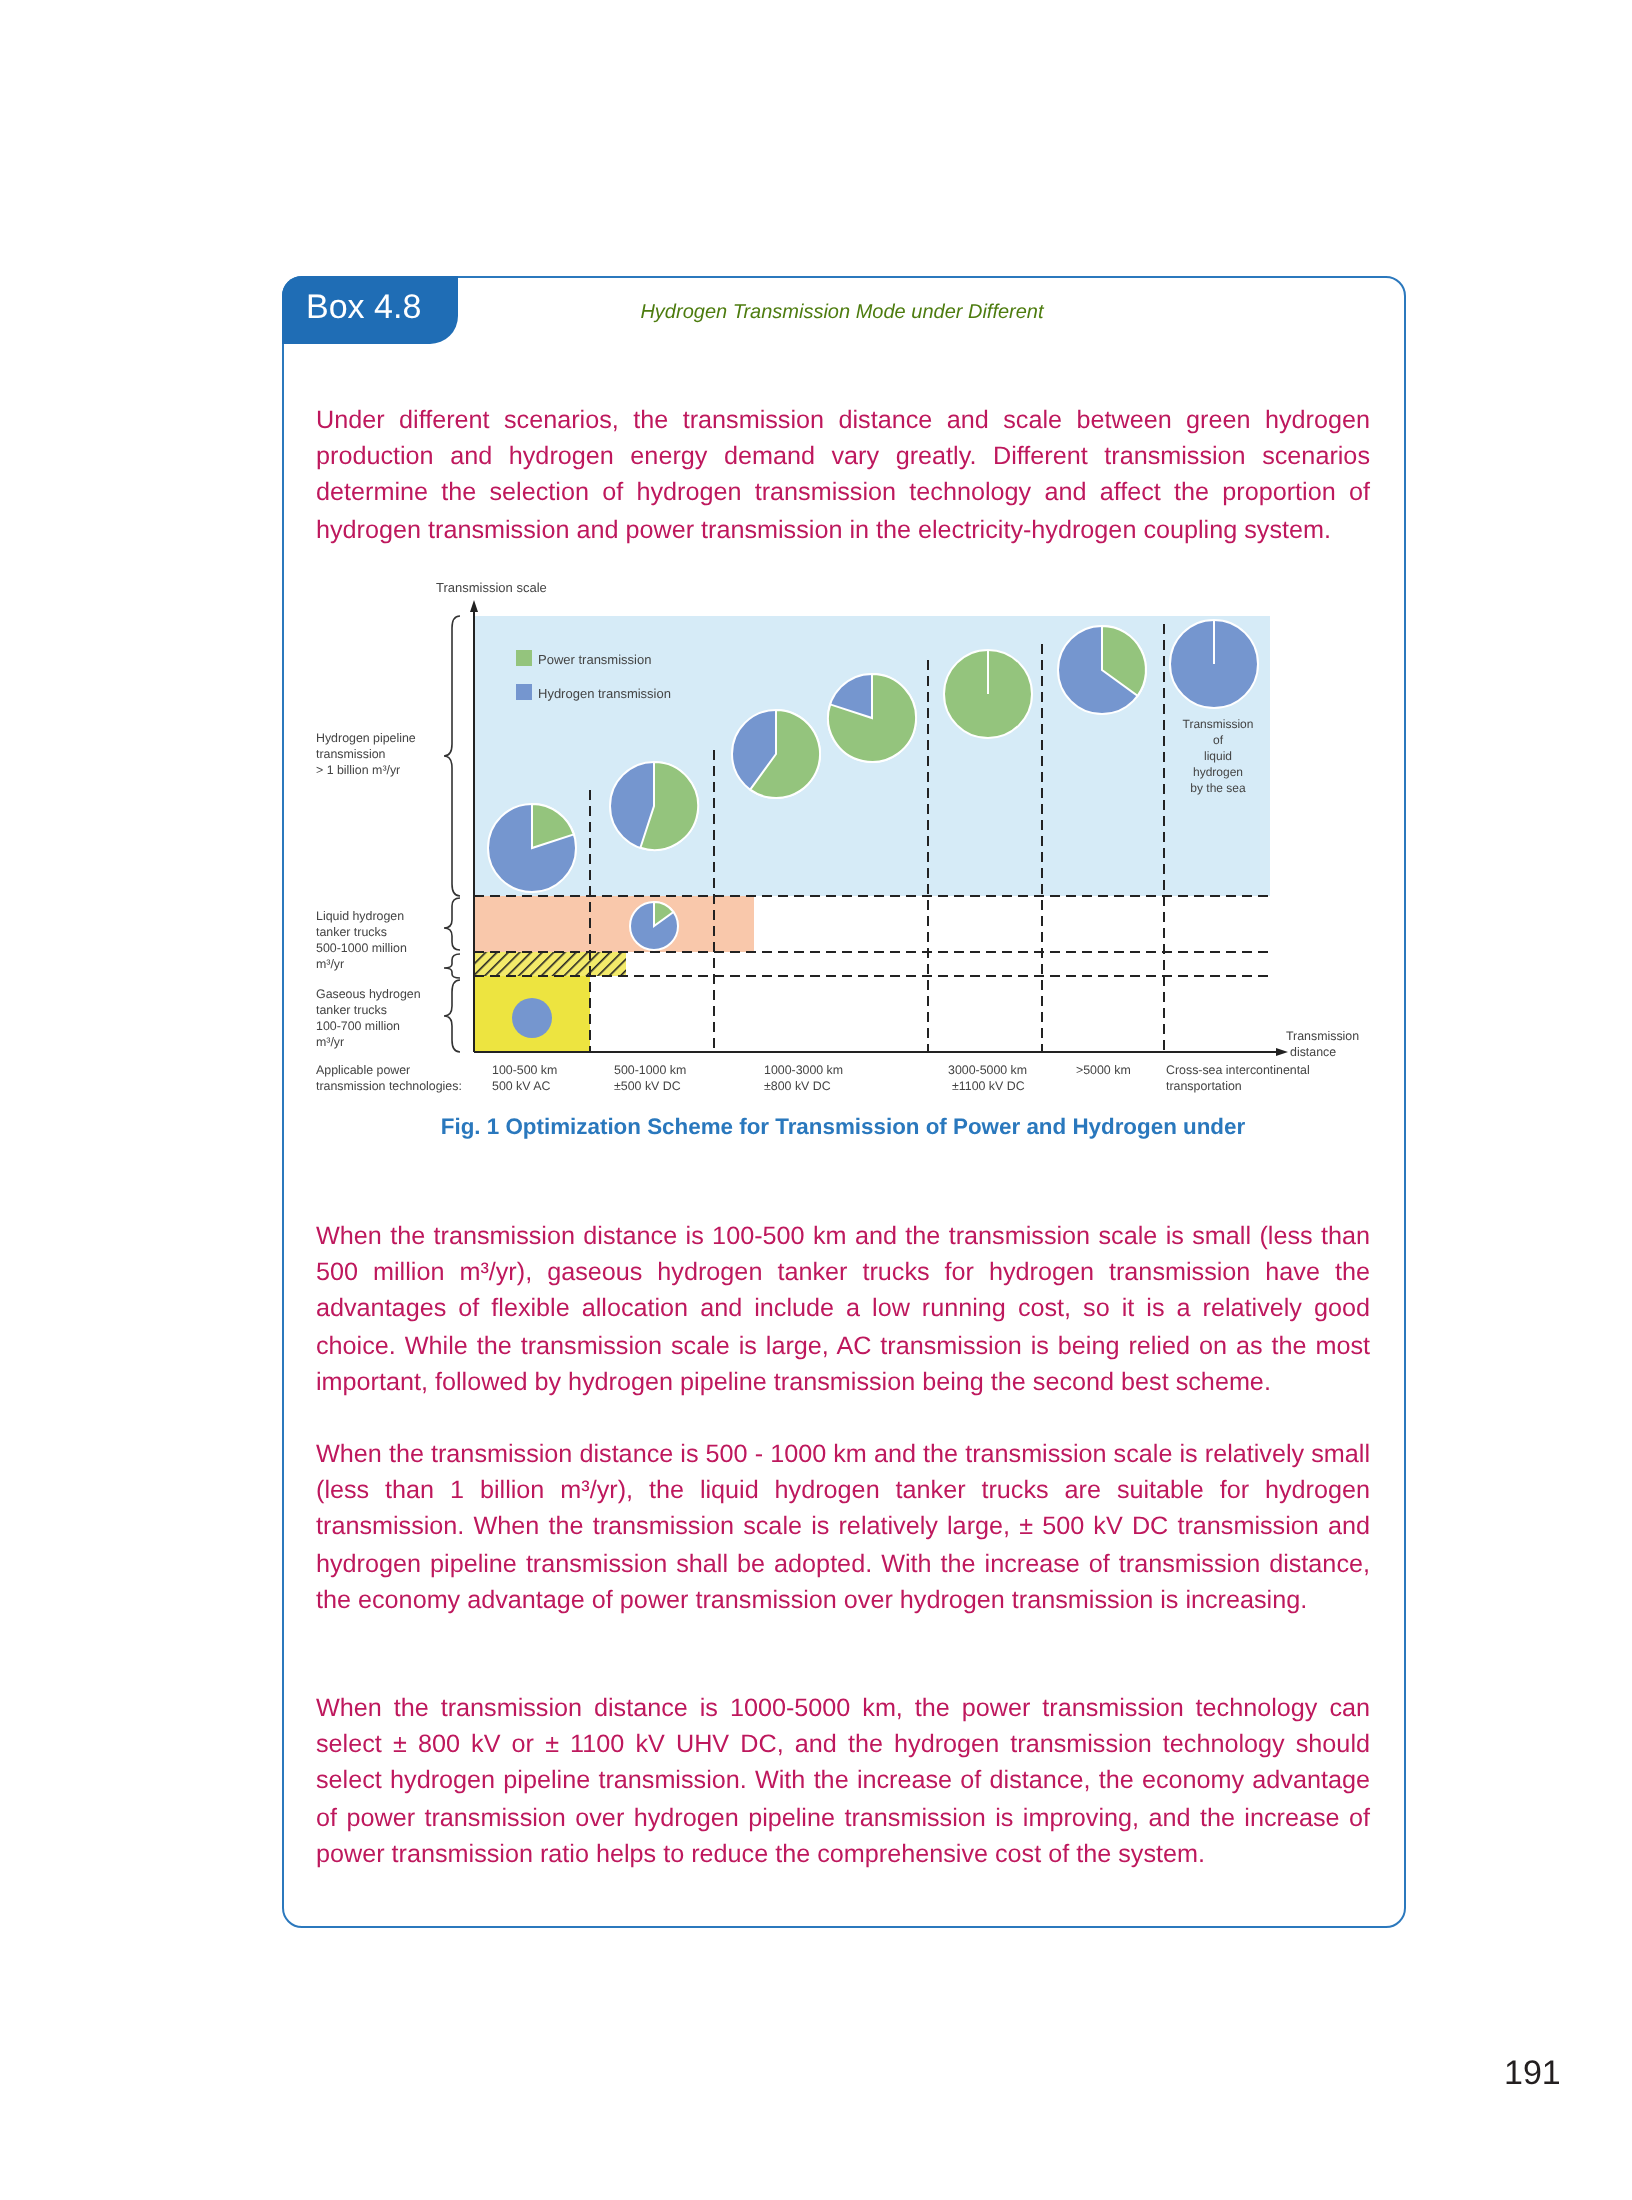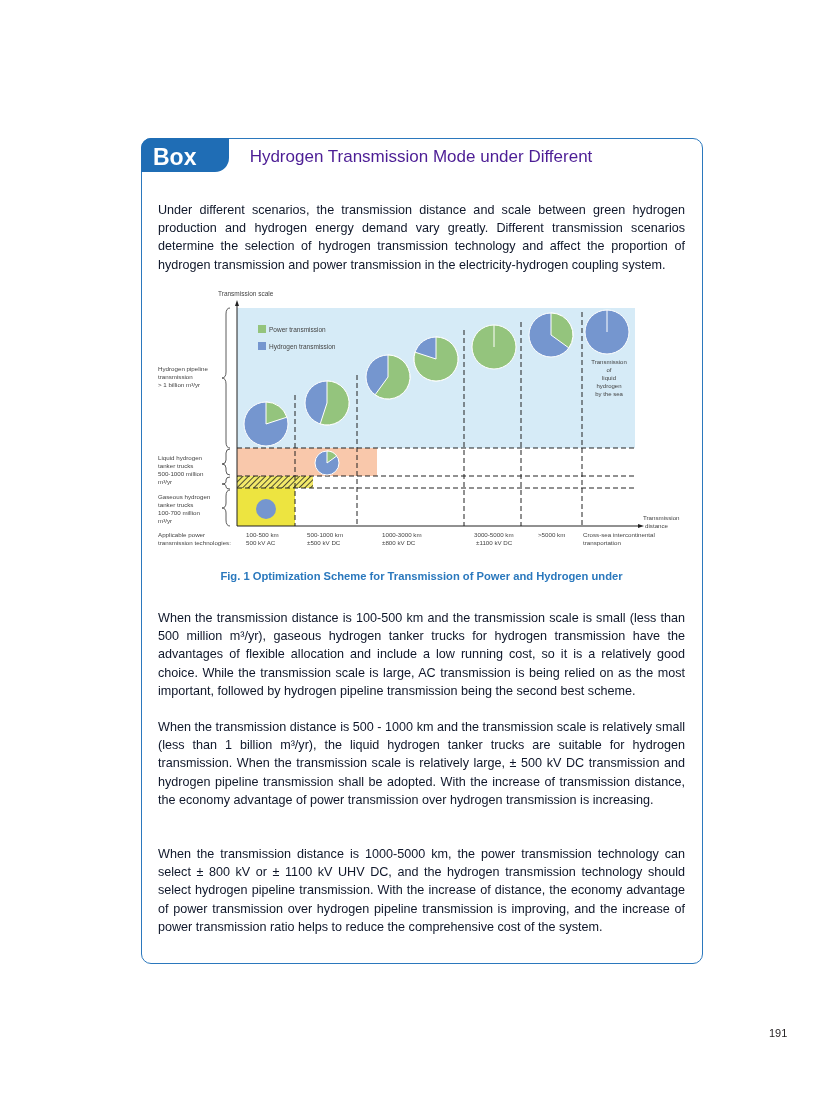--- a/index.html
+++ b/index.html
@@ -1,22 +1,22 @@
 <!DOCTYPE html>
 <html><head>
 <meta charset="utf-8">
 <style>
   html, body { margin:0; padding:0; background:#ffffff; }
   body { width:816px; height:1100px; position:relative; font-family:"Liberation Sans", sans-serif; color:#231f20; overflow:hidden; }
   .box { position:absolute; left:141px; top:138px; width:562px; height:826px; border:1.5px solid #2b78bd; border-radius:10px; box-sizing:border-box; }
-  .box-tab { position:absolute; left:141px; top:138px; width:88px; height:34px; background:#1f6db5; color:#fff; border-radius:10px 0 14px 0; box-sizing:border-box; padding:6px 0 0 12px; font-size:23px; font-weight:bold; }
-  .box-title { position:absolute; left:240px; top:148px; width:362px; text-align:center; font-size:17px; line-height:17px; color:#4c1d95; }
-  .para { position:absolute; left:158px; width:527px; font-size:12.6px; line-height:18.2px; text-align:justify; color:#0f172a; }
-  .caption { position:absolute; left:158px; top:556px; width:527px; text-align:center; color:#2a78bd; font-weight:bold; font-size:11.2px; line-height:17px;margin-top:12px; }
-  .page-num { position:absolute; left:752px; top:1027px; font-size:11px; color:#231f20;margin-left:17px; }
+  .box-tab { position:absolute; left:141px; top:138px; width:88px; height:34px; background:#1f6db5; color:#fff; border-radius:10px 0 14px 0; box-sizing:border-box; padding:6px 0 0 12px; font-size:17px; font-weight:normal; }
+  .box-title { position:absolute; left:240px; top:148px; width:362px; text-align:center; font-size:10px; line-height:17px; color:#4d7c0f;font-style:italic; }
+  .para { position:absolute; left:158px; width:527px; font-size:12.6px; line-height:18.2px; text-align:justify; color:#be185d; }
+  .caption { position:absolute; left:158px; top:556px; width:527px; text-align:center; color:#2a78bd; font-weight:bold; font-size:11.2px; line-height:17px; }
+  .page-num { position:absolute; left:752px; top:1027px; font-size:17px; color:#231f20; }
   .chart { position:absolute; left:150px; top:285px; width:550px; height:265px; }
   .chart svg text { font-family:"Liberation Sans", sans-serif; }
 </style>
 </head>
 <body>
 
 <div class="box"></div>
 <div class="box-tab">Box 4.8</div>
 <div class="box-title">
   <div>Hydrogen Transmission Mode under Different</div>

